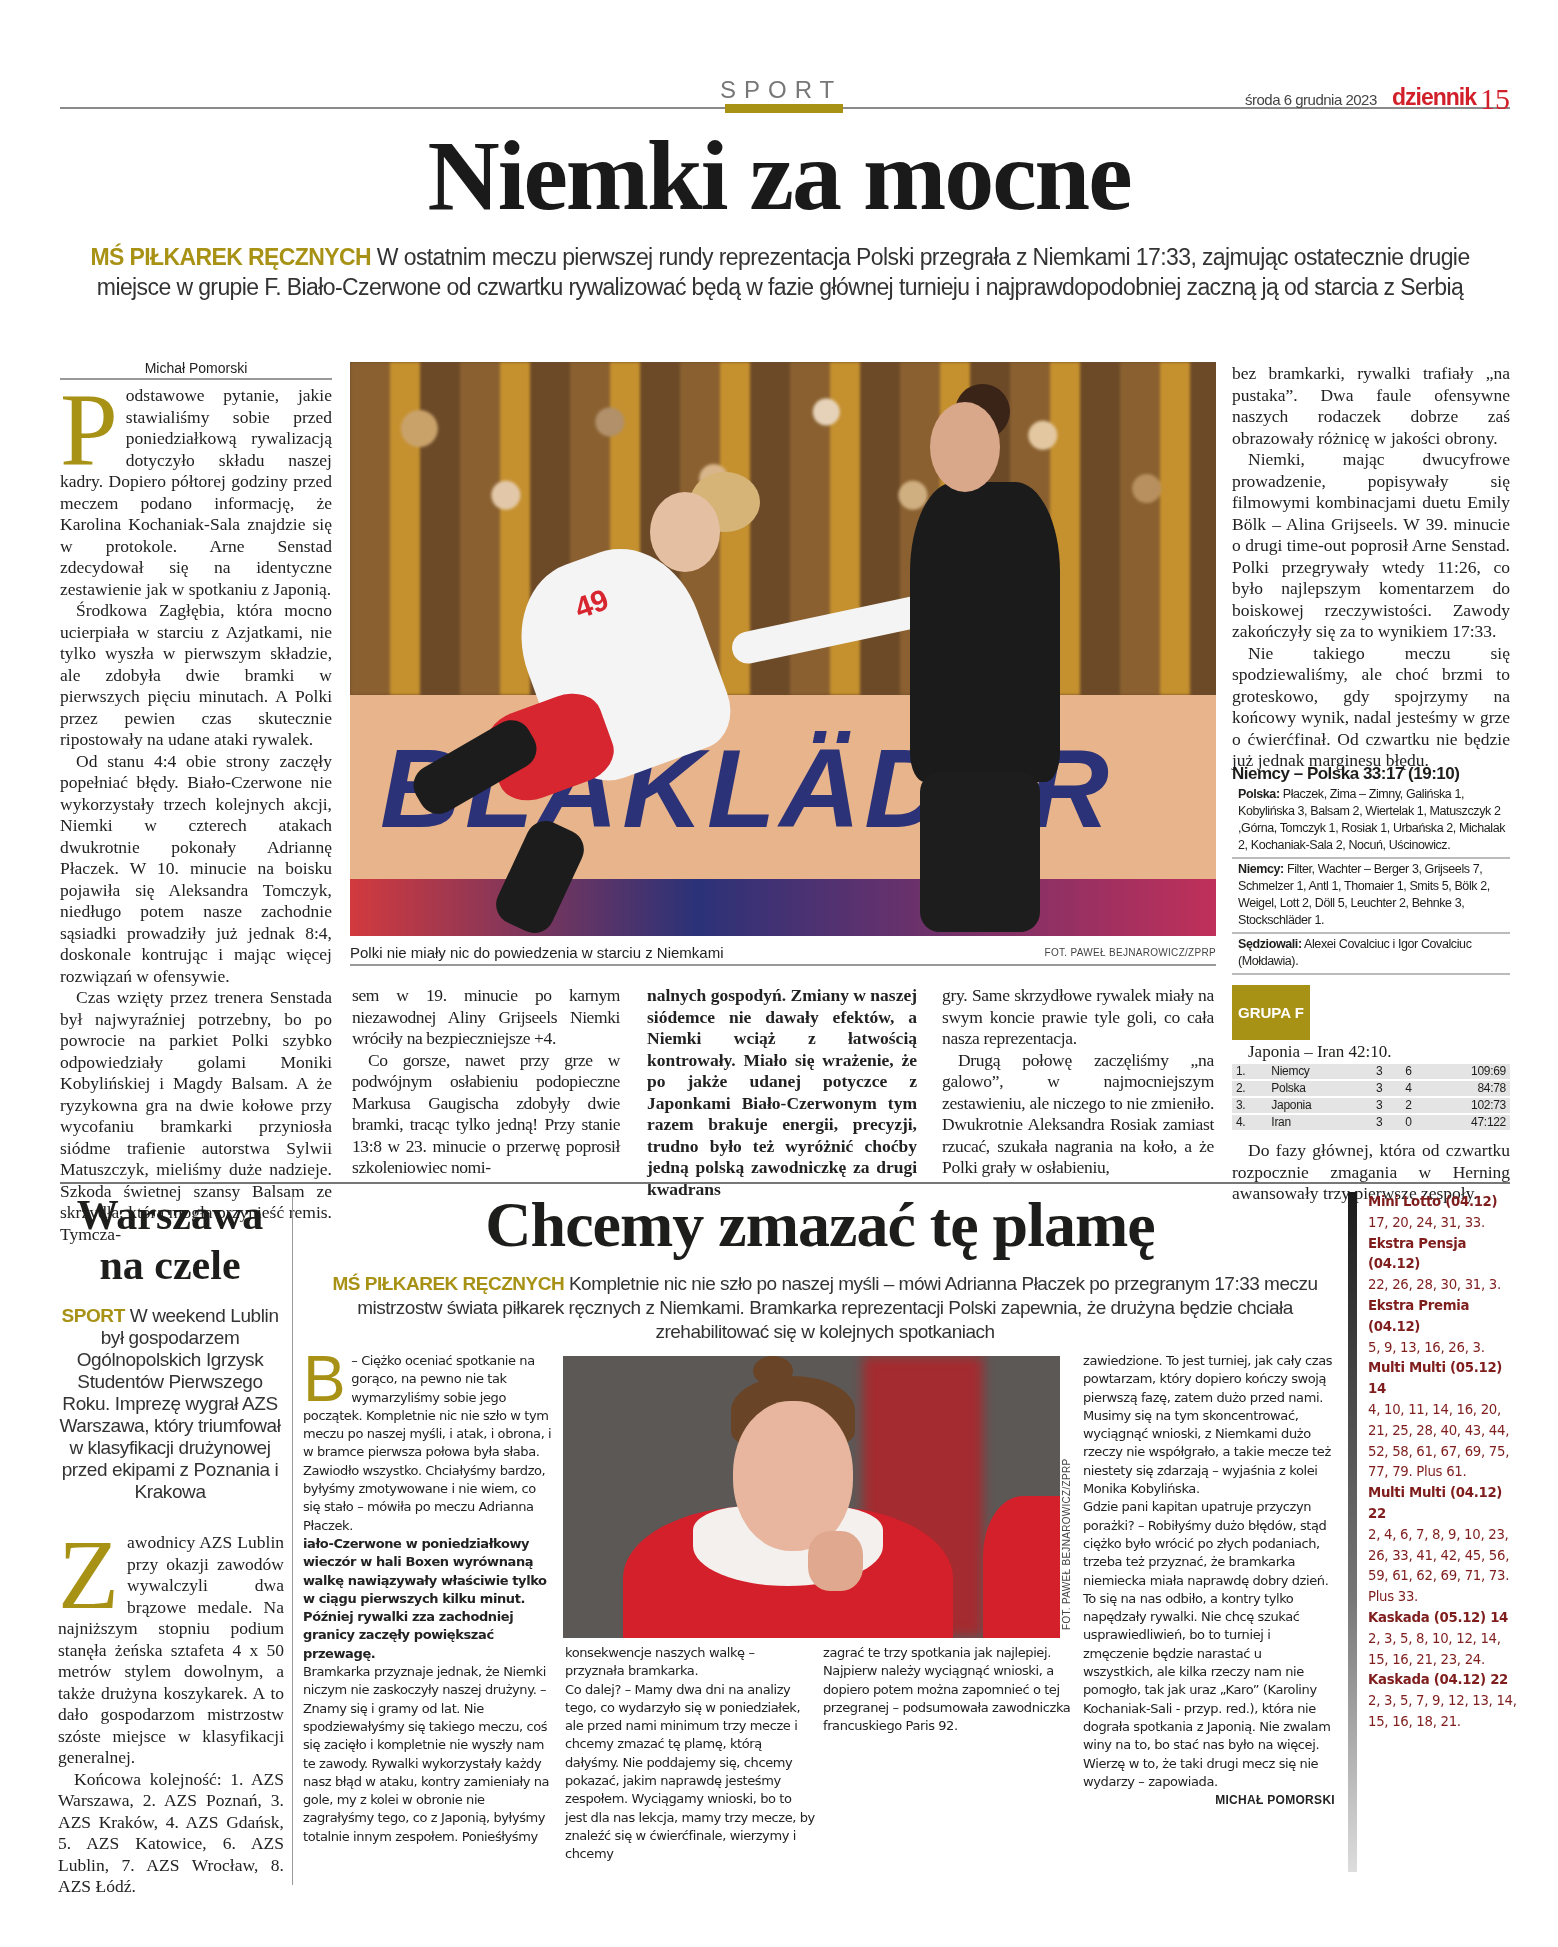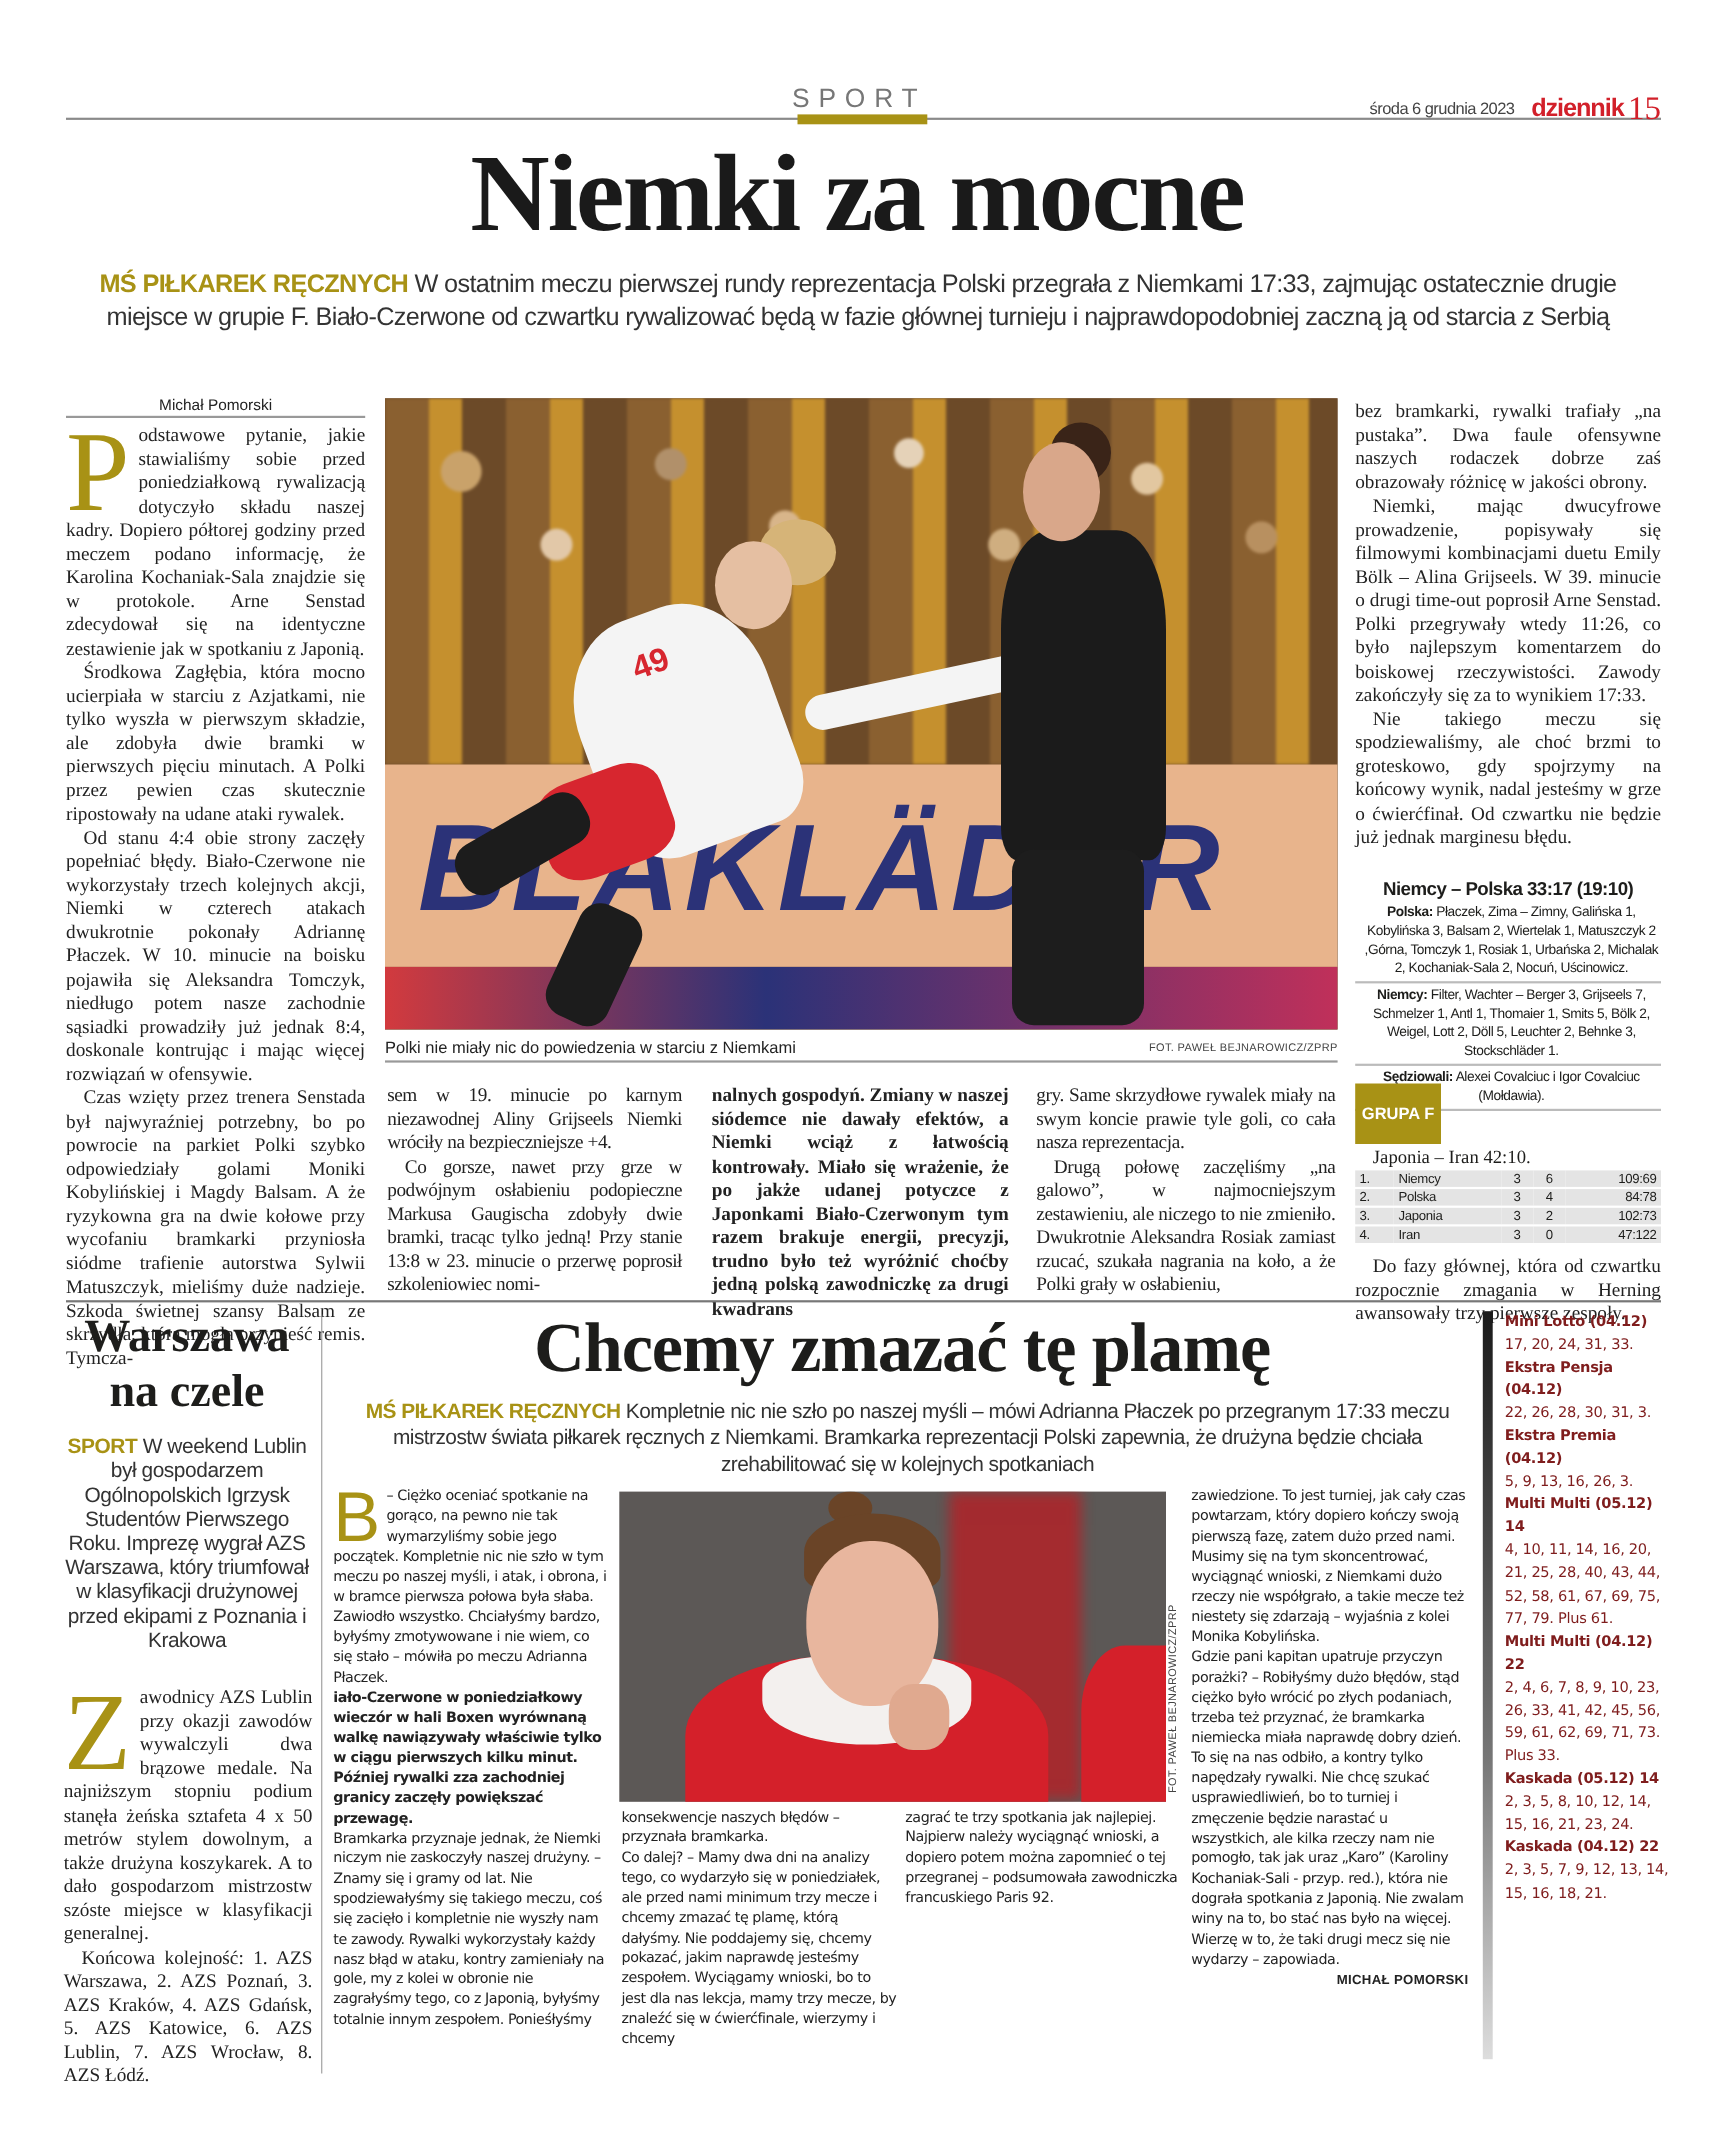--- a/index.html
+++ b/index.html
@@ -161,21 +161,21 @@
   <p class="first">gry. Same skrzydłowe rywalek miały na swym koncie prawie tyle goli, co cała nasza reprezentacja.</p>
   <p>Drugą połowę zaczęliśmy „na galowo”, w najmocniejszym zestawieniu, ale niczego to nie zmieniło. Dwukrotnie Aleksandra Rosiak zamiast rzucać, szukała nagrania na koło, a że Polki grały w osłabieniu,</p>
 </div>
 
 <div class="abs col" style="left:1232px; top:363px; width:278px;">
   <p class="first">bez bramkarki, rywalki trafiały „na pustaka”. Dwa faule ofensywne naszych rodaczek dobrze zaś obrazowały różnicę w jakości obrony.</p>
   <p>Niemki, mając dwucyfrowe prowadzenie, popisywały się filmowymi kombinacjami duetu Emily Bölk – Alina Grijseels. W 39. minucie o drugi time-out poprosił Arne Senstad. Polki przegrywały wtedy 11:26, co było najlepszym komentarzem do boiskowej rzeczywistości. Zawody zakończyły się za to wynikiem 17:33.</p>
   <p>Nie takiego meczu się spodziewaliśmy, ale choć brzmi to groteskowo, gdy spojrzymy na końcowy wynik, nadal jesteśmy w grze o ćwierćfinał. Od czwartku nie będzie już jednak marginesu błędu.</p>
 </div>
 
-<div class="abs" style="left:1232px; top:799px; width:278px;text-align:center;">
+<div class="abs" style="left:1232px; top:764px; width:278px;">
   <div class="box-title">Niemcy – Polska 33:17 (19:10)</div>
   <div class="box-row"><b>Polska:</b><span> Płaczek, Zima – Zimny, Galińska 1, Kobylińska 3, Balsam 2, Wiertelak 1, Matuszczyk 2 ,Górna, Tomczyk 1, Rosiak 1, Urbańska 2, Michalak 2, Kochaniak-Sala 2, Nocuń, Uścinowicz.</span></div>
   <div class="box-row"><b>Niemcy:</b><span> Filter, Wachter – Berger 3, Grijseels 7, Schmelzer 1, Antl 1, Thomaier 1, Smits 5, Bölk 2, Weigel, Lott 2, Döll 5, Leuchter 2, Behnke 3, Stockschläder 1.</span></div>
   <div class="box-row"><b>Sędziowali:</b><span> Alexei Covalciuc i Igor Covalciuc (Mołdawia).</span></div>
 </div>
 
 <div class="abs" style="left:1232px; top:985px; width:278px;">
   <span class="group-tag">GRUPA F</span>
   <div style="font-size:17px; line-height:20px; padding-left:16px; margin-top:2px;">Japonia – Iran 42:10.</div>
   <table class="standings">
@@ -251,21 +251,21 @@
   <div class="bun"></div>
   <div class="hair"></div>
   <div class="face"></div>
   <div class="fist"></div>
 </div>
 <div class="abs photo2-credit">
     <span>FOT. PAWEŁ BEJNAROWICZ/ZPRP</span>
   </div>
 
 <div class="abs col2" style="left:565px; top:1644px; width:250px;">
-  <p>konsekwencje naszych błędów – przyznała bramkarka.</p>
+  <p>konsekwencje naszych walkę – przyznała bramkarka.</p>
   <p>Co dalej? – Mamy dwa dni na analizy tego, co wydarzyło się w poniedziałek, ale przed nami minimum trzy mecze i chcemy zmazać tę plamę, którą dałyśmy. Nie poddajemy się, chcemy pokazać, jakim naprawdę jesteśmy zespołem. Wyciągamy wnioski, bo to jest dla nas lekcja, mamy trzy mecze, by znaleźć się w ćwierćfinale, wierzymy i chcemy</p>
 </div>
 <div class="abs col2" style="left:823px; top:1644px; width:250px;">
   <p>zagrać te trzy spotkania jak najlepiej. Najpierw należy wyciągnąć wnioski, a dopiero potem można zapomnieć o tej przegranej – podsumowała zawodniczka francuskiego Paris 92.</p>
 </div>
 <div class="abs col2" style="left:1083px; top:1352px; width:252px;">
   <p>zawiedzione. To jest turniej, jak cały czas powtarzam, który dopiero kończy swoją pierwszą fazę, zatem dużo przed nami. Musimy się na tym skoncentrować, wyciągnąć wnioski, z Niemkami dużo rzeczy nie współgrało, a takie mecze też niestety się zdarzają – wyjaśnia z kolei Monika Kobylińska.</p>
   <p>Gdzie pani kapitan upatruje przyczyn porażki? – Robiłyśmy dużo błędów, stąd ciężko było wrócić po złych podaniach, trzeba też przyznać, że bramkarka niemiecka miała naprawdę dobry dzień. To się na nas odbiło, a kontry tylko napędzały rywalki. Nie chcę szukać usprawiedliwień, bo to turniej i zmęczenie będzie narastać u wszystkich, ale kilka rzeczy nam nie pomogło, tak jak uraz „Karo” (Karoliny Kochaniak-Sali - przyp. red.), która nie dograła spotkania z Japonią. Nie zwalam winy na to, bo stać nas było na więcej. Wierzę w to, że taki drugi mecz się nie wydarzy – zapowiada.</p>
   <div class="signature">MICHAŁ POMORSKI</div>
 </div>

